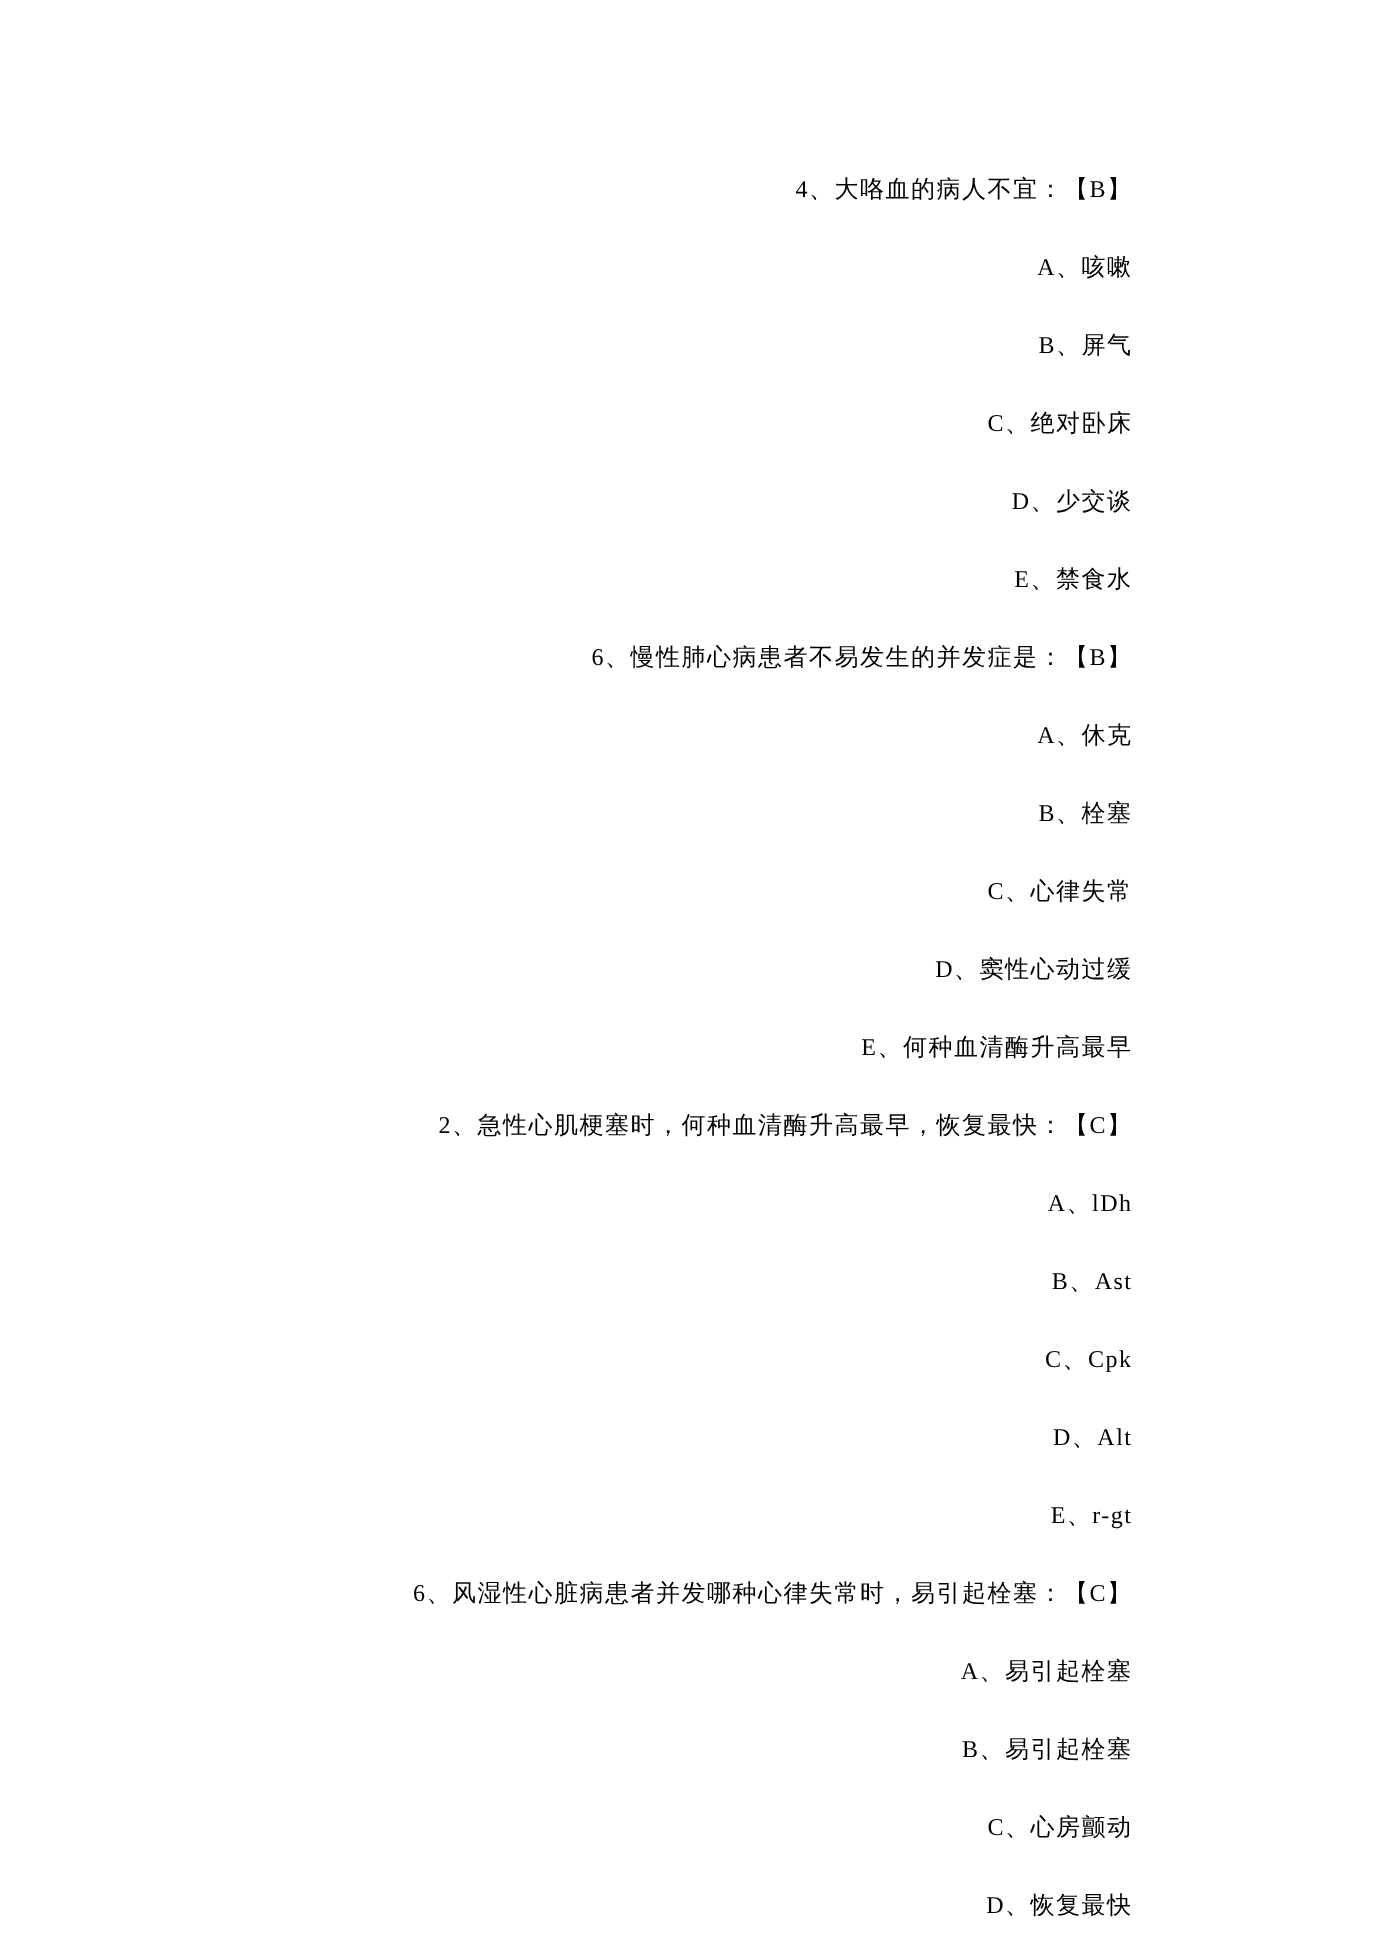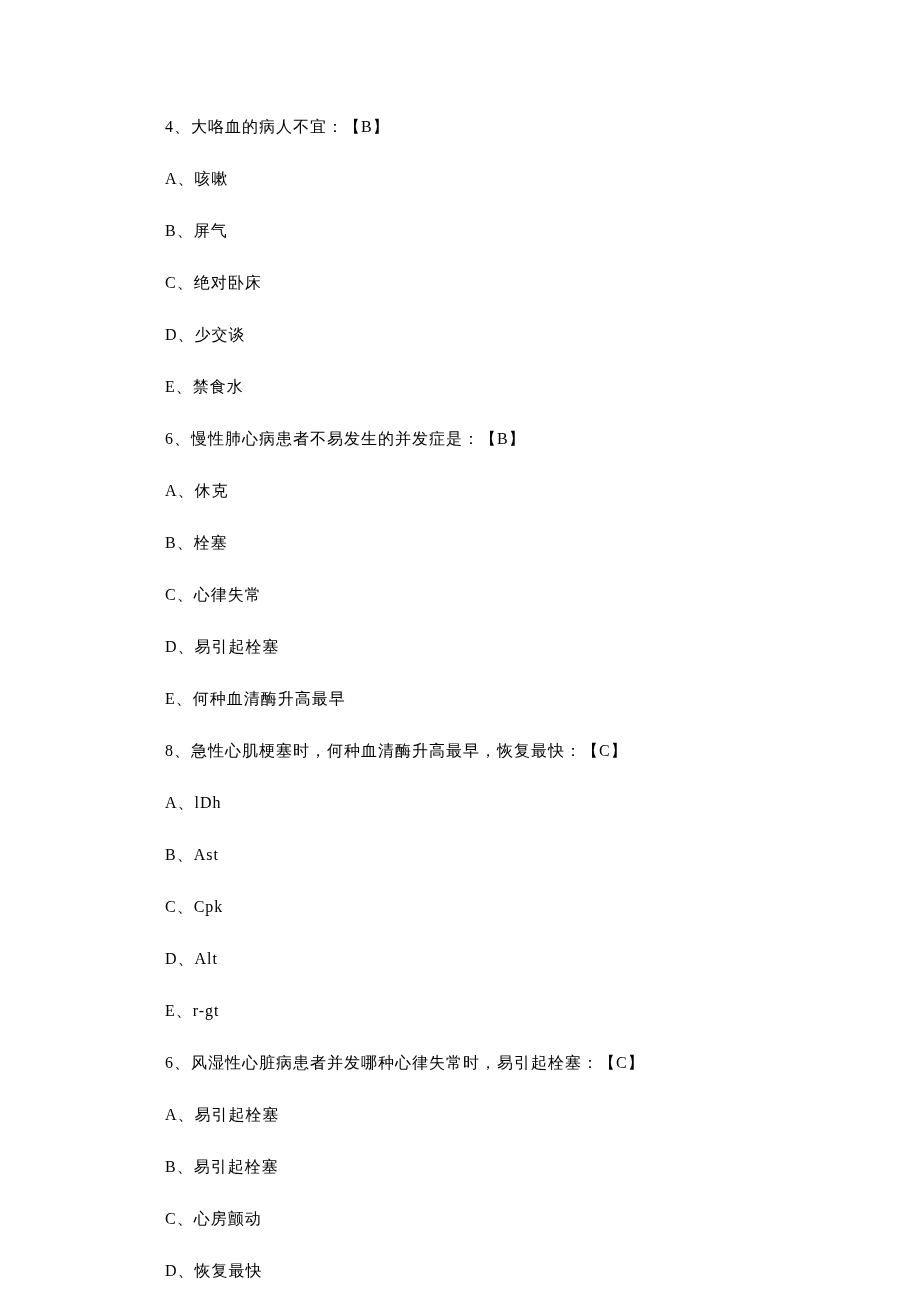--- a/index.html
+++ b/index.html
@@ -1,18 +1,19 @@
 <!DOCTYPE html>
 <html><head>
   <meta charset="utf-8">
   <style>
     * {
       margin: 0;
       padding: 0;
       box-sizing: border-box;
+      text-align: right;
     }
     body {
       width: 920px;
       height: 1302px;
       background: #ffffff;
       font-family: "SimSun", "宋体", serif;
       font-size: 16px;
       color: #000000;
       padding: 115px 165px 50px 165px;
     }
@@ -29,24 +30,24 @@
 <div class="line">A、咳嗽</div>
 <div class="line">B、屏气</div>
 <div class="line">C、绝对卧床</div>
 <div class="line">D、少交谈</div>
 <div class="line">E、禁食水</div>
 
 <div class="line">6、慢性肺心病患者不易发生的并发症是：【B】</div>
 <div class="line">A、休克</div>
 <div class="line">B、栓塞</div>
 <div class="line">C、心律失常</div>
-<div class="line">D、易引起栓塞</div>
+<div class="line">D、窦性心动过缓</div>
 <div class="line">E、何种血清酶升高最早</div>
 
-<div class="line">8、急性心肌梗塞时，何种血清酶升高最早，恢复最快：【C】</div>
+<div class="line">2、急性心肌梗塞时，何种血清酶升高最早，恢复最快：【C】</div>
 <div class="line">A、lDh</div>
 <div class="line">B、Ast</div>
 <div class="line">C、Cpk</div>
 <div class="line">D、Alt</div>
 <div class="line">E、r-gt</div>
 
 <div class="line">6、风湿性心脏病患者并发哪种心律失常时，易引起栓塞：【C】</div>
 <div class="line">A、易引起栓塞</div>
 <div class="line">B、易引起栓塞</div>
 <div class="line">C、心房颤动</div>

